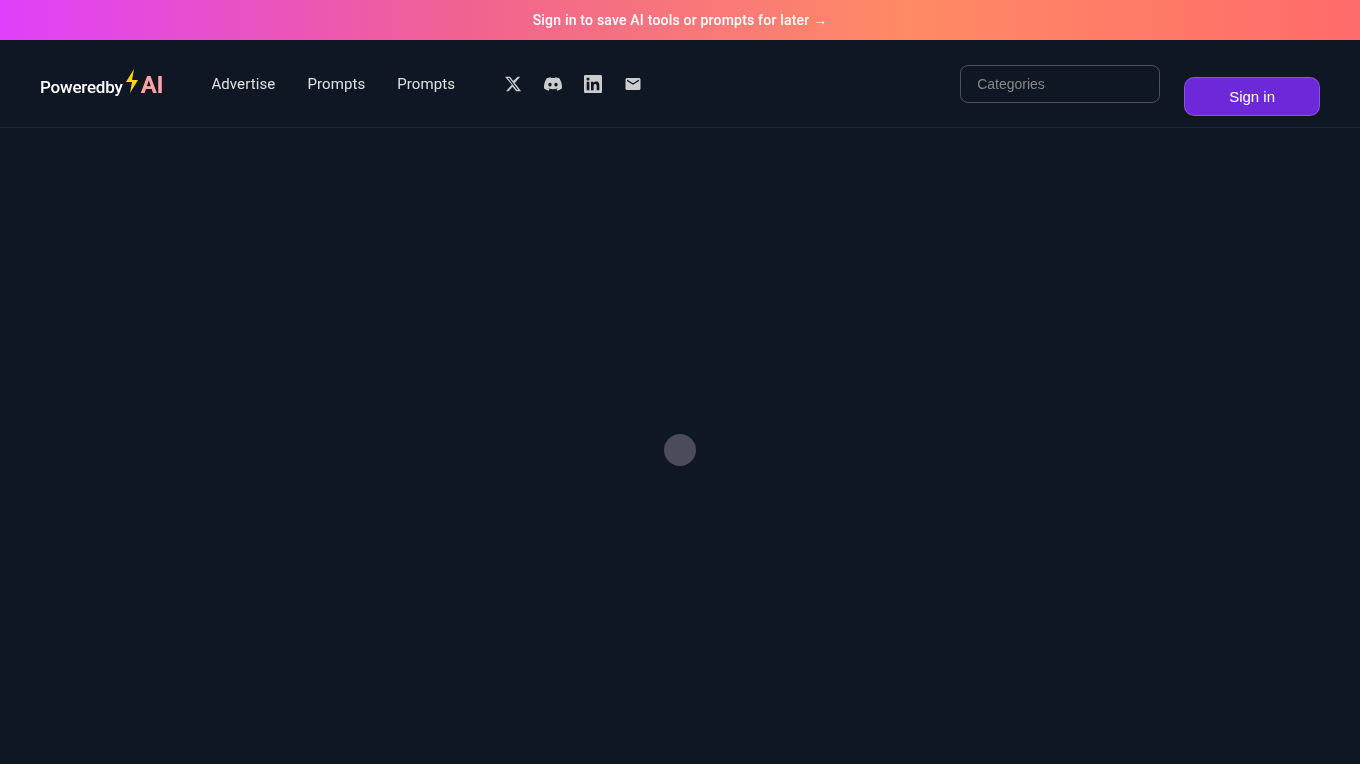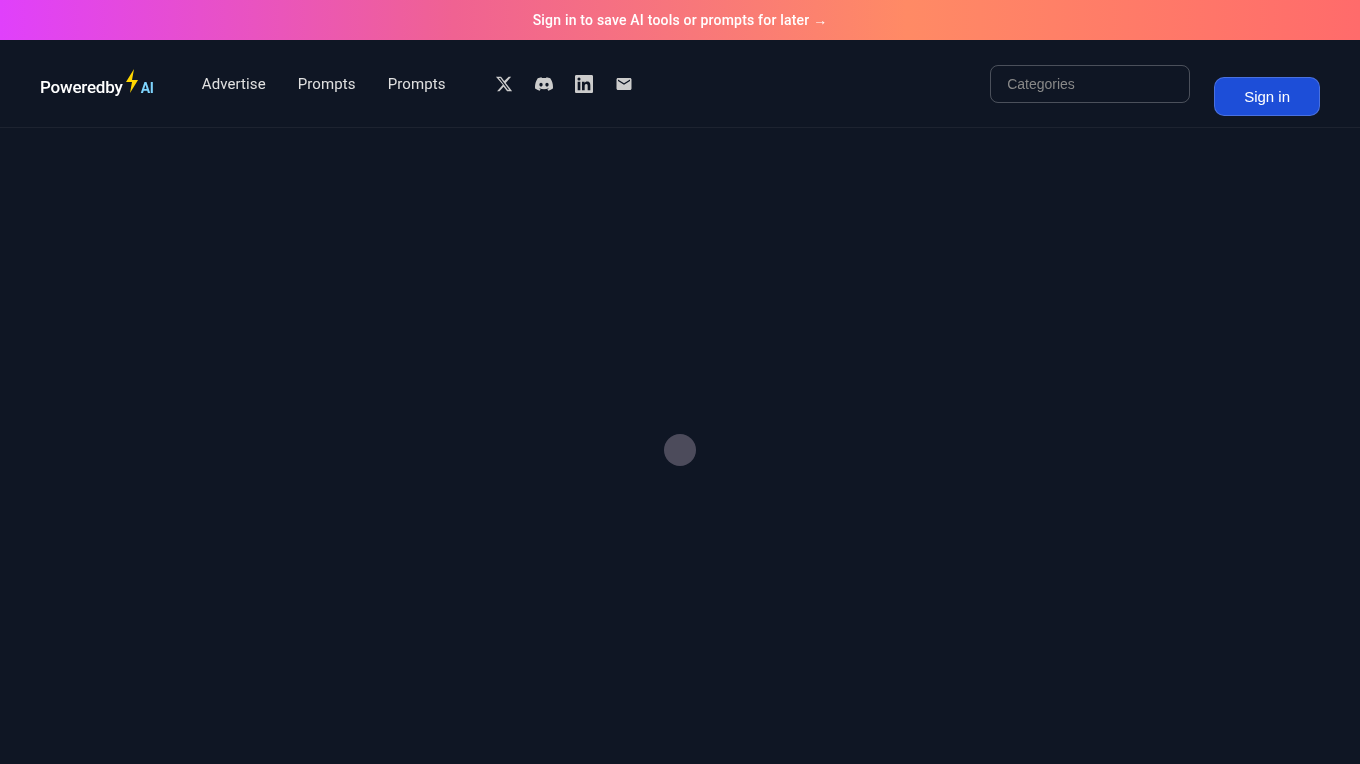--- a/index.html
+++ b/index.html
@@ -55,22 +55,22 @@
     }
 
     .logo-lightning {
       color: #ffd600;
       font-size: 22px;
       margin: 0 1px;
       display: inline-block;
     }
 
     .logo-ai {
-      color: #7dd3fc;
-      font-size: 14px;
+      color: #fca5a5;
+      font-size: 24px;
       font-weight: 700;
     }
 
     
     .nav {
       display: flex;
       align-items: center;
       gap: 32px;
       flex: 1;
     }
@@ -122,27 +122,27 @@
       outline: none;
       margin-right: 24px;
     }
 
     .categories-input::placeholder {
       color: #888;
     }
 
     
     .sign-in-btn {
-      background: #1d4ed8;
+      background: #6d28d9;
       border: 1.5px solid rgba(255,255,255,0.2);
       border-radius: 10px;
       color: #fff;
       font-size: 15px;
       font-weight: 500;
-      padding: 10px 29px;
+      padding: 10px 44px;
       cursor: pointer;
       white-space: nowrap;
       flex-shrink: 0;
       margin-top: 25px;
     }
 
     
     .main-content {
       width: 100%;
       height: calc(764px - 32px - 88px);

